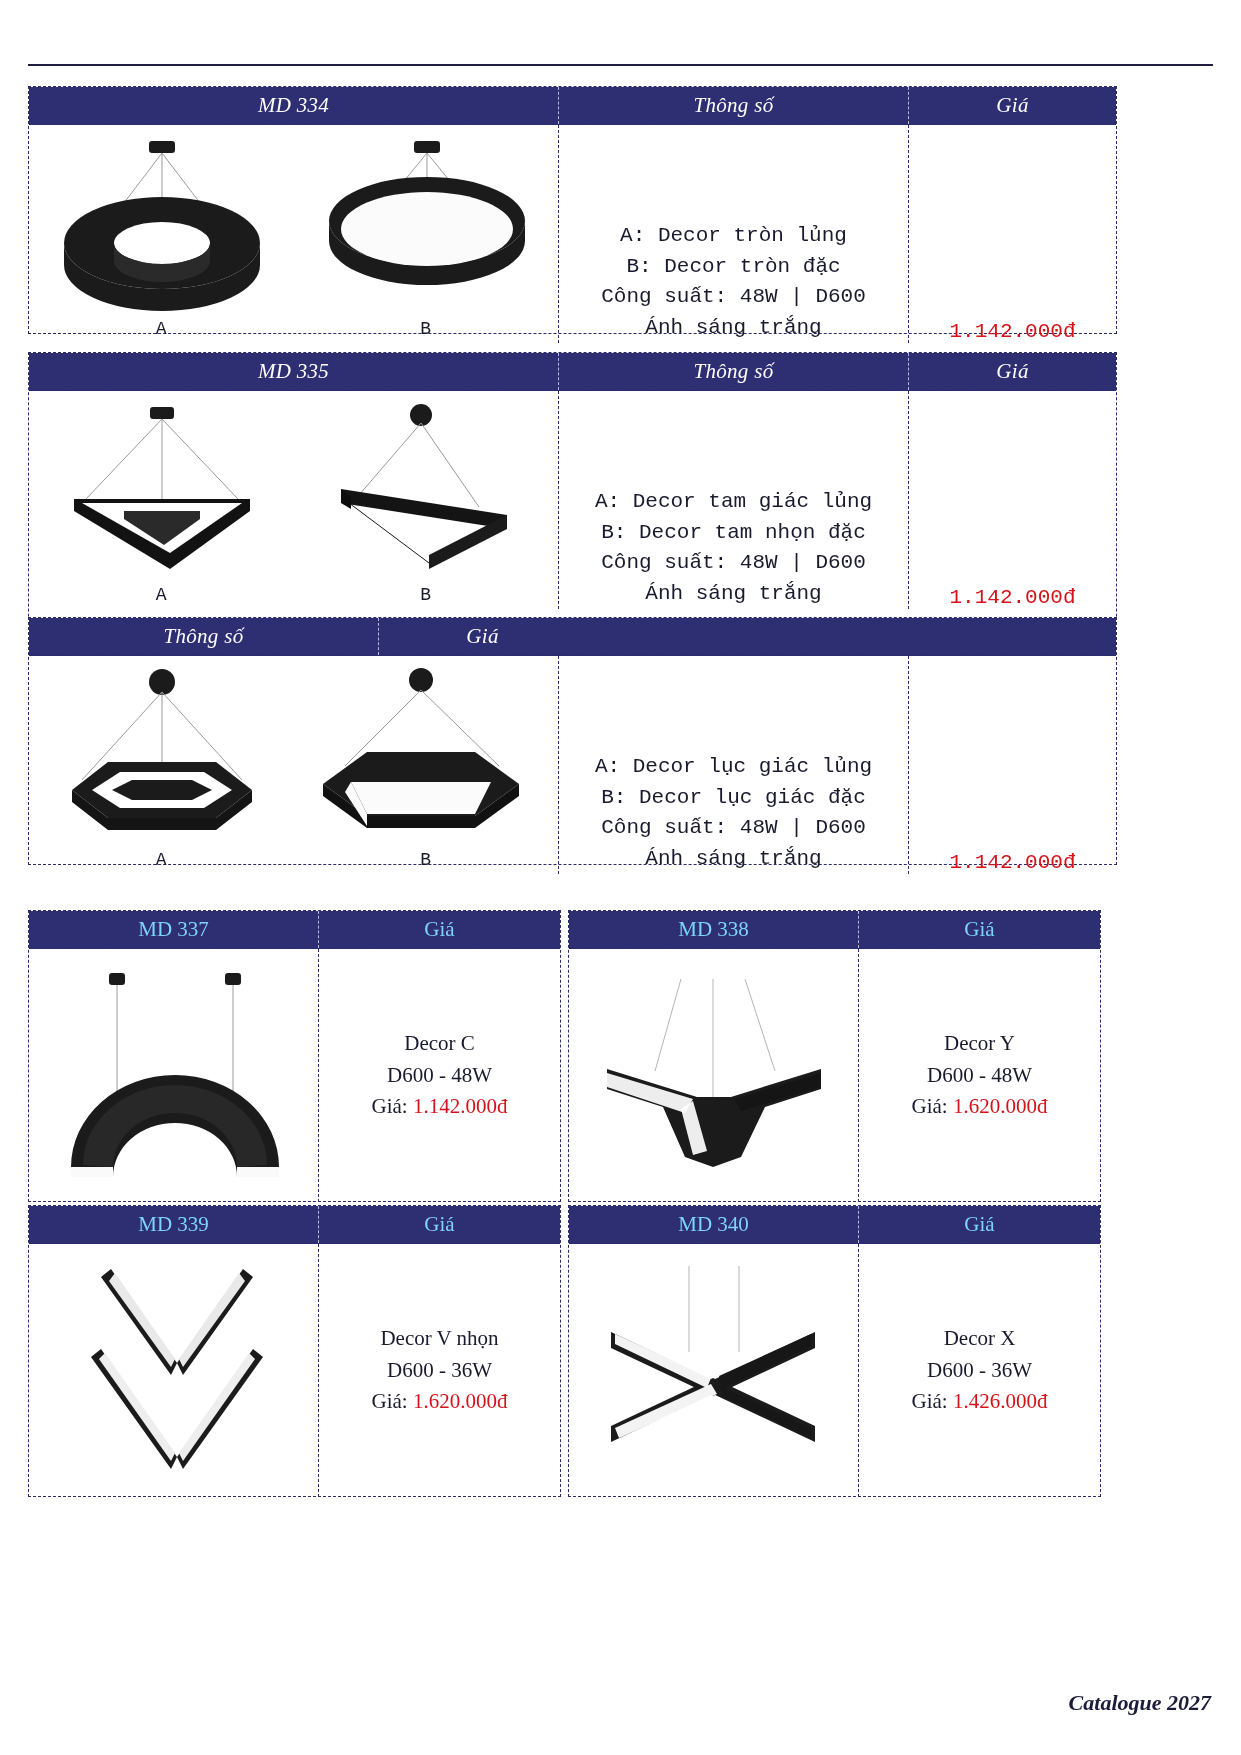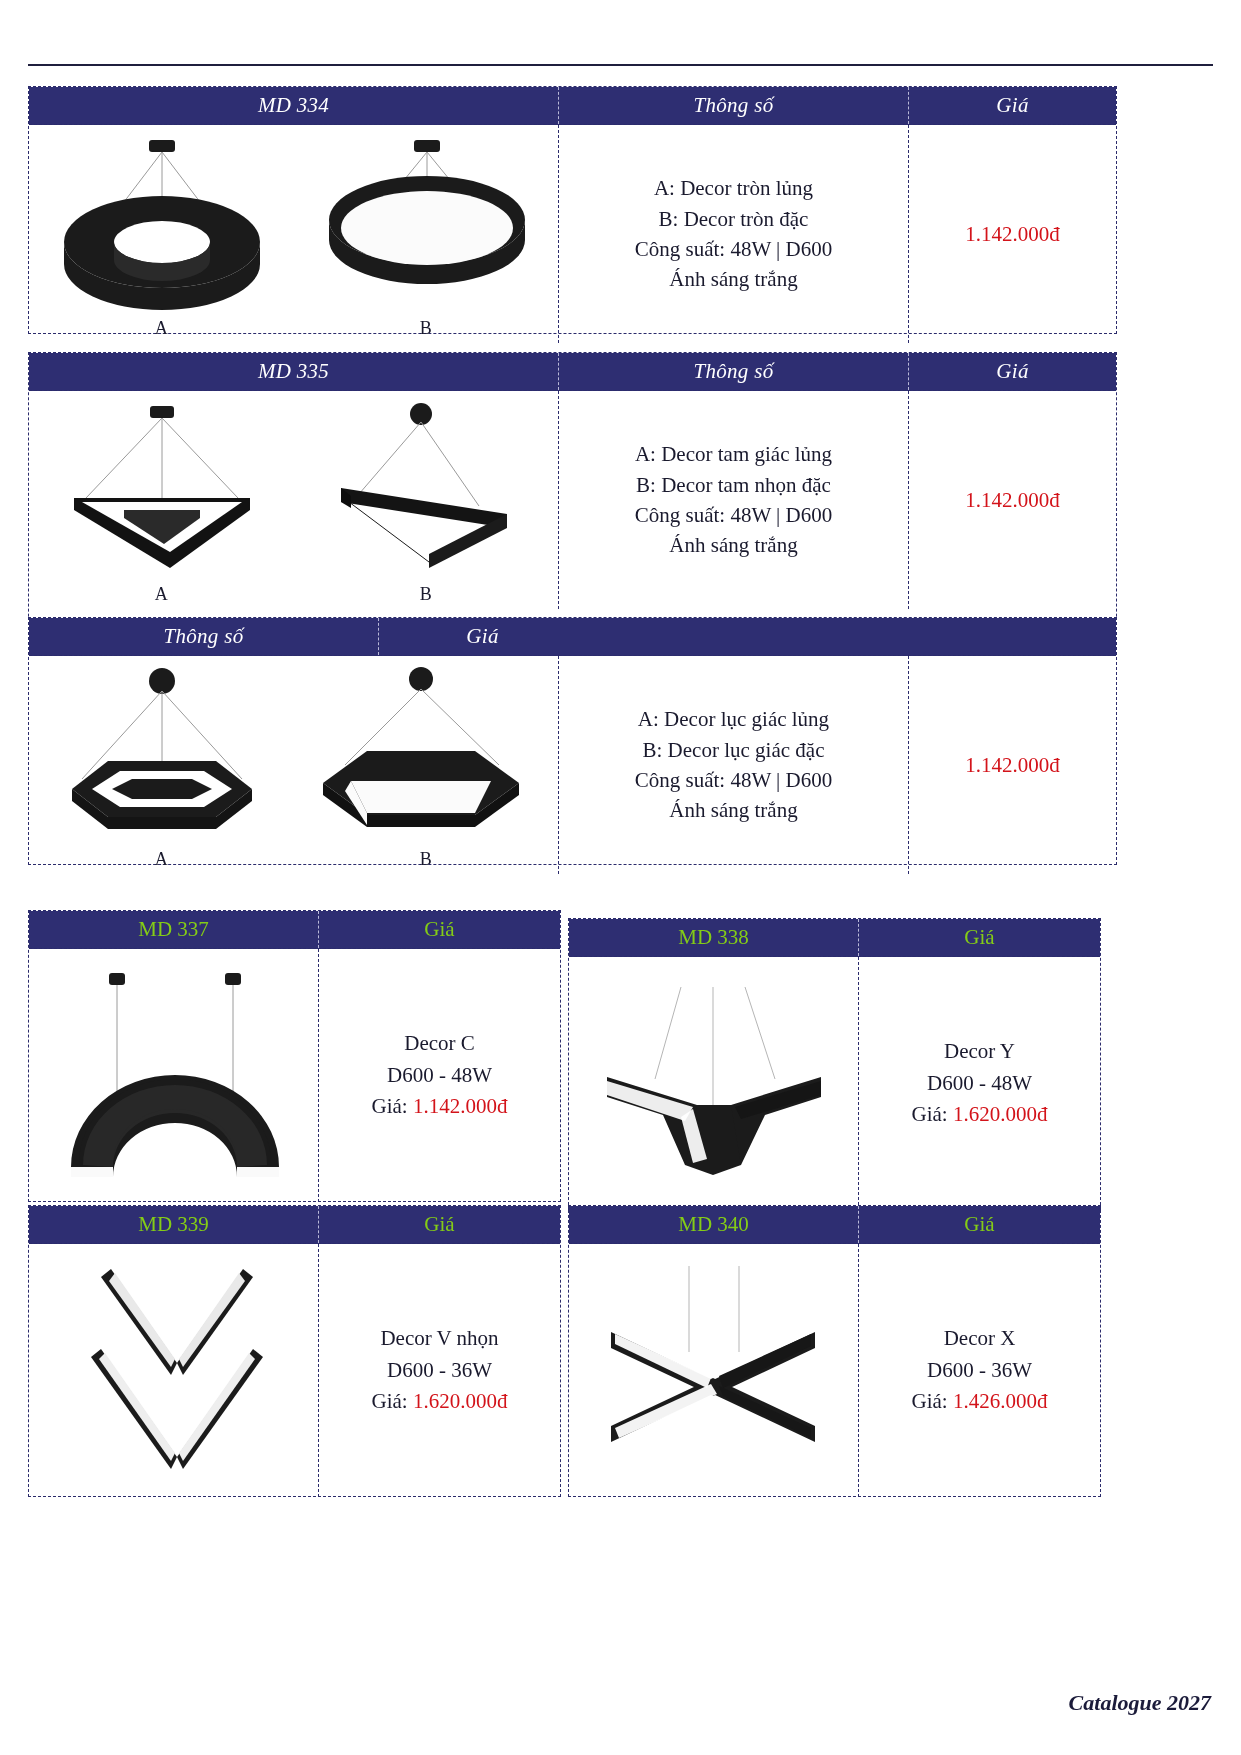--- a/index.html
+++ b/index.html
@@ -48,21 +48,21 @@
     font-size: 21px;
     letter-spacing: 0.3px;
     font-style: italic;
   }
   .wt-c1 { width: 530px; border-right: 1px dashed #b9b9d8; }
   .wt-c2 { width: 350px; border-right: 1px dashed #b9b9d8; }
   .wt-c3 { width: 207px; }
 
   .wt-body { display: flex; height: 218px; }
   .wt-body > div {
-    display: flex; align-items: center; justify-content: center;
+    display: flex; align-items: flex-end; justify-content: center; font-family: Liberation Mono, monospace;
   }
   .wt-imgcell {
     width: 530px;
     border-right: 1px dashed #2b2b6b;
     position: relative;
   }
   .wt-spec {
     width: 350px;
     border-right: 1px dashed #2b2b6b;
     text-align: center;
@@ -101,21 +101,21 @@
 
   
   .small-table {
     position: absolute;
     width: 533px;
     border: 1px dashed #2b2b6b;
   }
   .st-head {
     display: flex;
     background: #2e2e72;
-    color: #84cc16;
+    color: #7dd3fc;
     height: 38px;
     border-bottom: 1px dashed #2b2b6b;
   }
   .st-head > div {
     display: flex; align-items: center; justify-content: center;
     font-size: 21px;
   }
   .st-h1 { width: 290px; border-right: 1px dashed #b9b9d8; }
   .st-h2 { width: 241px; }
   .st-body { display: flex; height: 253px; }
@@ -326,21 +326,21 @@
       <div class="st-info">
         <div>Decor C</div>
         <div>D600 - 48W</div>
         <div>
           <span>Giá: </span><span class="price-red">1.142.000đ</span>
         </div>
       </div>
     </div>
   </div>
 
-  <div class="small-table" style="left:568px; top:910px; height:292px;margin-top:8px;">
+  <div class="small-table" style="left:568px; top:910px; height:292px;">
     <div class="st-head">
       <div class="st-h1">MD 338</div>
       <div class="st-h2">Giá</div>
     </div>
     <div class="st-body">
       <div class="st-img">
         <svg width="250" height="230" viewBox="0 0 250 230">
           <line x1="92" y1="18" x2="66" y2="110" stroke="#b5b5b5" stroke-width="1"></line>
           <line x1="124" y1="18" x2="124" y2="150" stroke="#b5b5b5" stroke-width="1"></line>
           <line x1="156" y1="18" x2="186" y2="110" stroke="#b5b5b5" stroke-width="1"></line>

